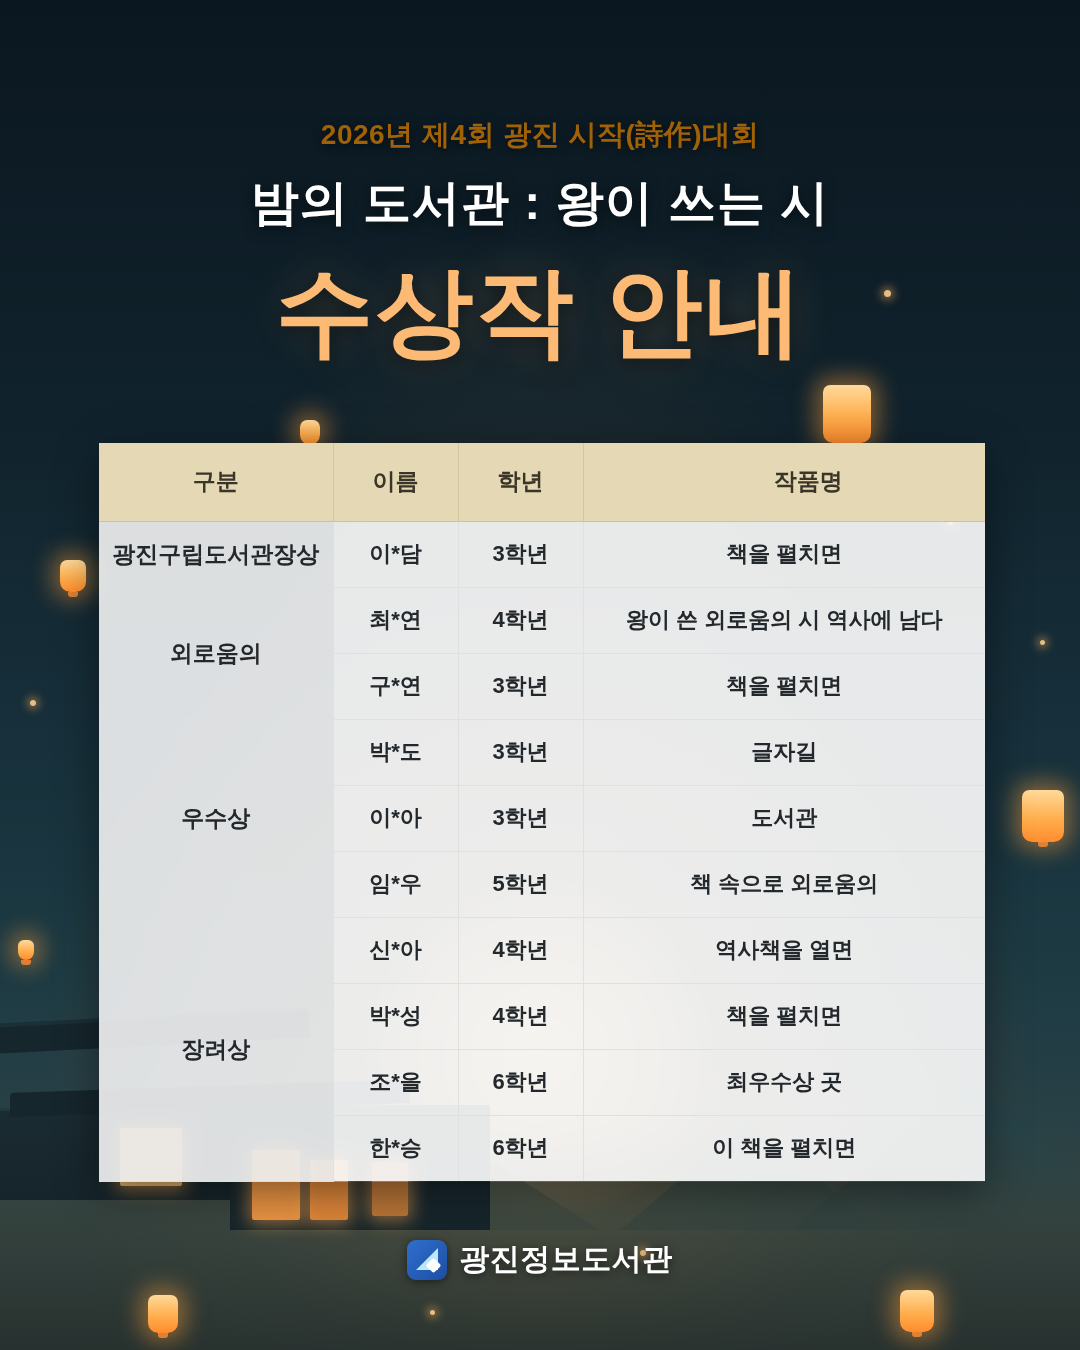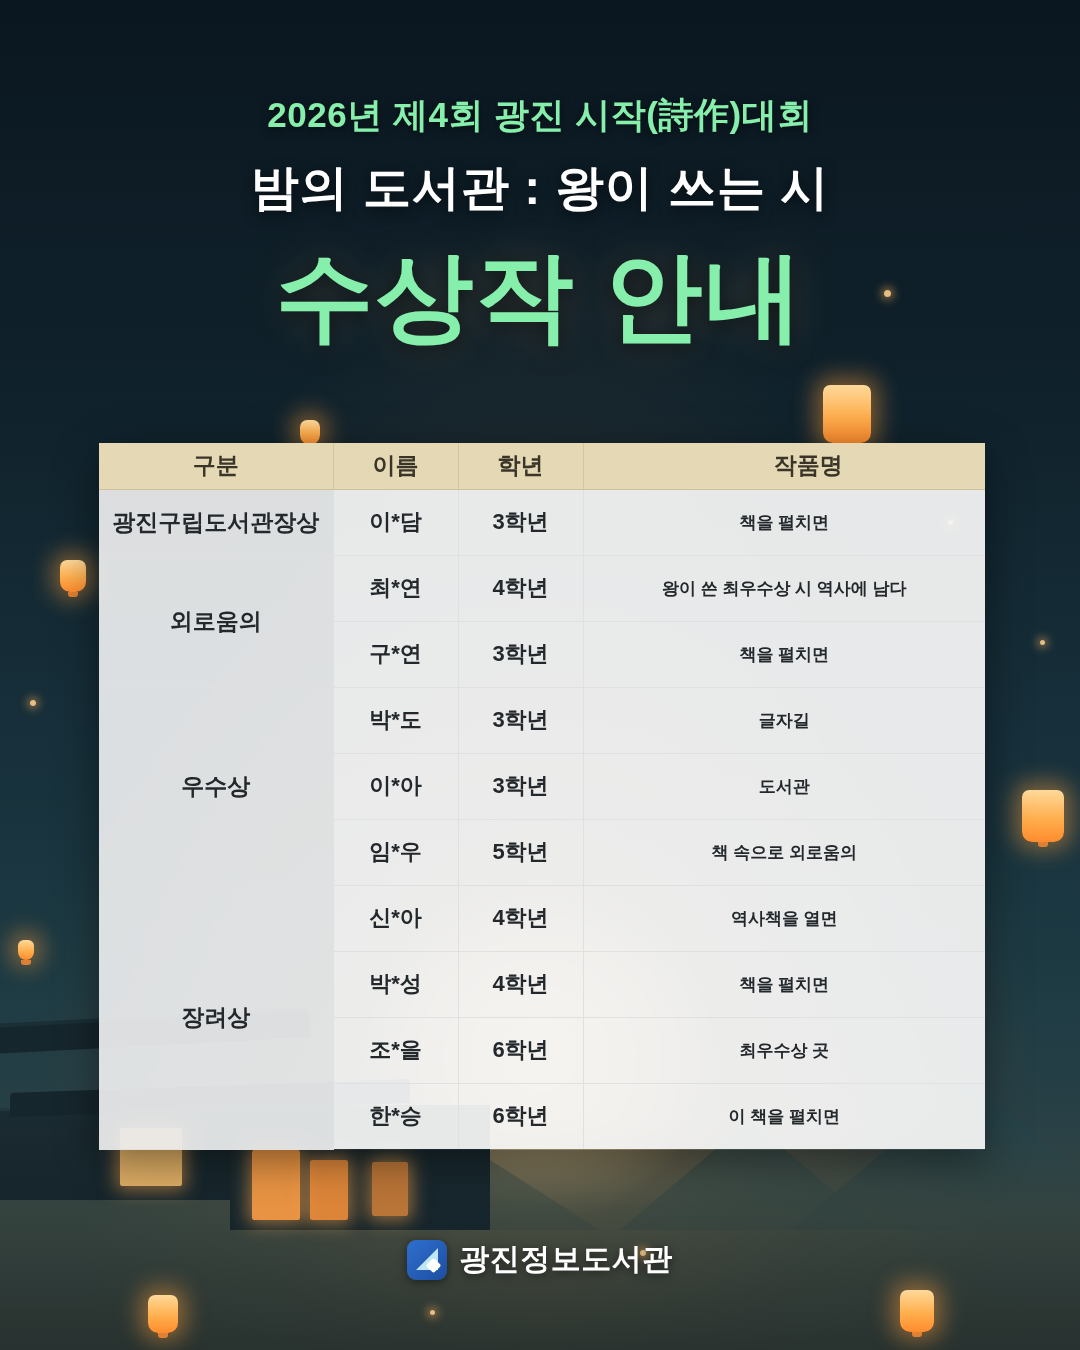--- a/index.html
+++ b/index.html
@@ -121,39 +121,40 @@
   }
 
   
   .header {
     position: absolute;
     top: 0; left: 0; right: 0;
     text-align: center;
     padding-top: 92px;
   }
   .eyebrow {
-    font-size: 35px;
+    font-size: 28px;
     font-weight: bold;
     letter-spacing: 0.5px;
-    color: #86efac;
+    color: #a16207;
     text-shadow: 0 2px 10px rgba(0,0,0,0.6);
+    margin-top: 24px;
   }
   .subtitle {
     margin-top: 17px;
     font-size: 48px;
     font-weight: bold;
     color: #ffffff;
     letter-spacing: 1px;
     text-shadow: 0 3px 14px rgba(0,0,0,0.65);
   }
   .maintitle {
     margin-top: 12px;
     font-size: 98px;
     font-weight: bold;
-    color: #86efac;
+    color: #fdba74;
     letter-spacing: 2px;
     text-shadow: 0 4px 22px rgba(0,0,0,0.7), 0 0 40px rgba(255,220,160,0.25);
   }
 
   
   .table-wrap {
     position: absolute;
     left: 99px;
     top: 443px;
     width: 886px;
@@ -162,21 +163,21 @@
   table {
     width: 100%;
     border-collapse: collapse;
     table-layout: fixed;
     font-size: 21px;
   }
   thead th {
     background: #e4d9b4;
     color: #3a3528;
     font-weight: bold;
-    height: 46px;
+    height: 78px;
     font-size: 23px;
     border-right: 1px solid #d3c79f;
     border-bottom: 1px solid #cfc298;
   }
   thead th:last-child { border-right: none; padding-left: 48px; }
 
   tbody td {
     background: rgba(247,247,247,0.93);
     color: #23282c;
     text-align: center;
@@ -186,21 +187,21 @@
     border-right: 1px solid #e0e0e0;
     border-bottom: 1px solid #e0e0e0;
   }
   tbody tr:last-child td { border-bottom: none; }
   tbody td:last-child { border-right: none; }
   tbody td.group {
     background: rgba(236,237,238,0.93);
     font-size: 23px;
     margin-left: 36px;
   }
-  tbody td.work { font-size: 17px; }
+  tbody td.work { font-size: 22px; }
 
   col.c1 { width: 234px; }
   col.c2 { width: 125px; }
   col.c3 { width: 125px; }
   col.c4 { width: 402px; }
 
   
   .footer {
     position: absolute;
     left: 0; right: 0;
@@ -309,21 +310,21 @@
       <tr>
         <td class="group" rowspan="1">광진구립도서관장상</td>
         <td>이*담</td>
         <td>3학년</td>
         <td class="work">책을 펼치면</td>
       </tr>
       <tr>
         <td class="group" rowspan="2">외로움의</td>
         <td>최*연</td>
         <td>4학년</td>
-        <td class="work">왕이 쓴 최우수상 시 역사에 남다</td>
+        <td class="work">왕이 쓴 외로움의 시 역사에 남다</td>
       </tr>
       <tr>
         <td>구*연</td>
         <td>3학년</td>
         <td class="work">책을 펼치면</td>
       </tr>
       <tr>
         <td class="group" rowspan="3">우수상</td>
         <td>박*도</td>
         <td>3학년</td>

